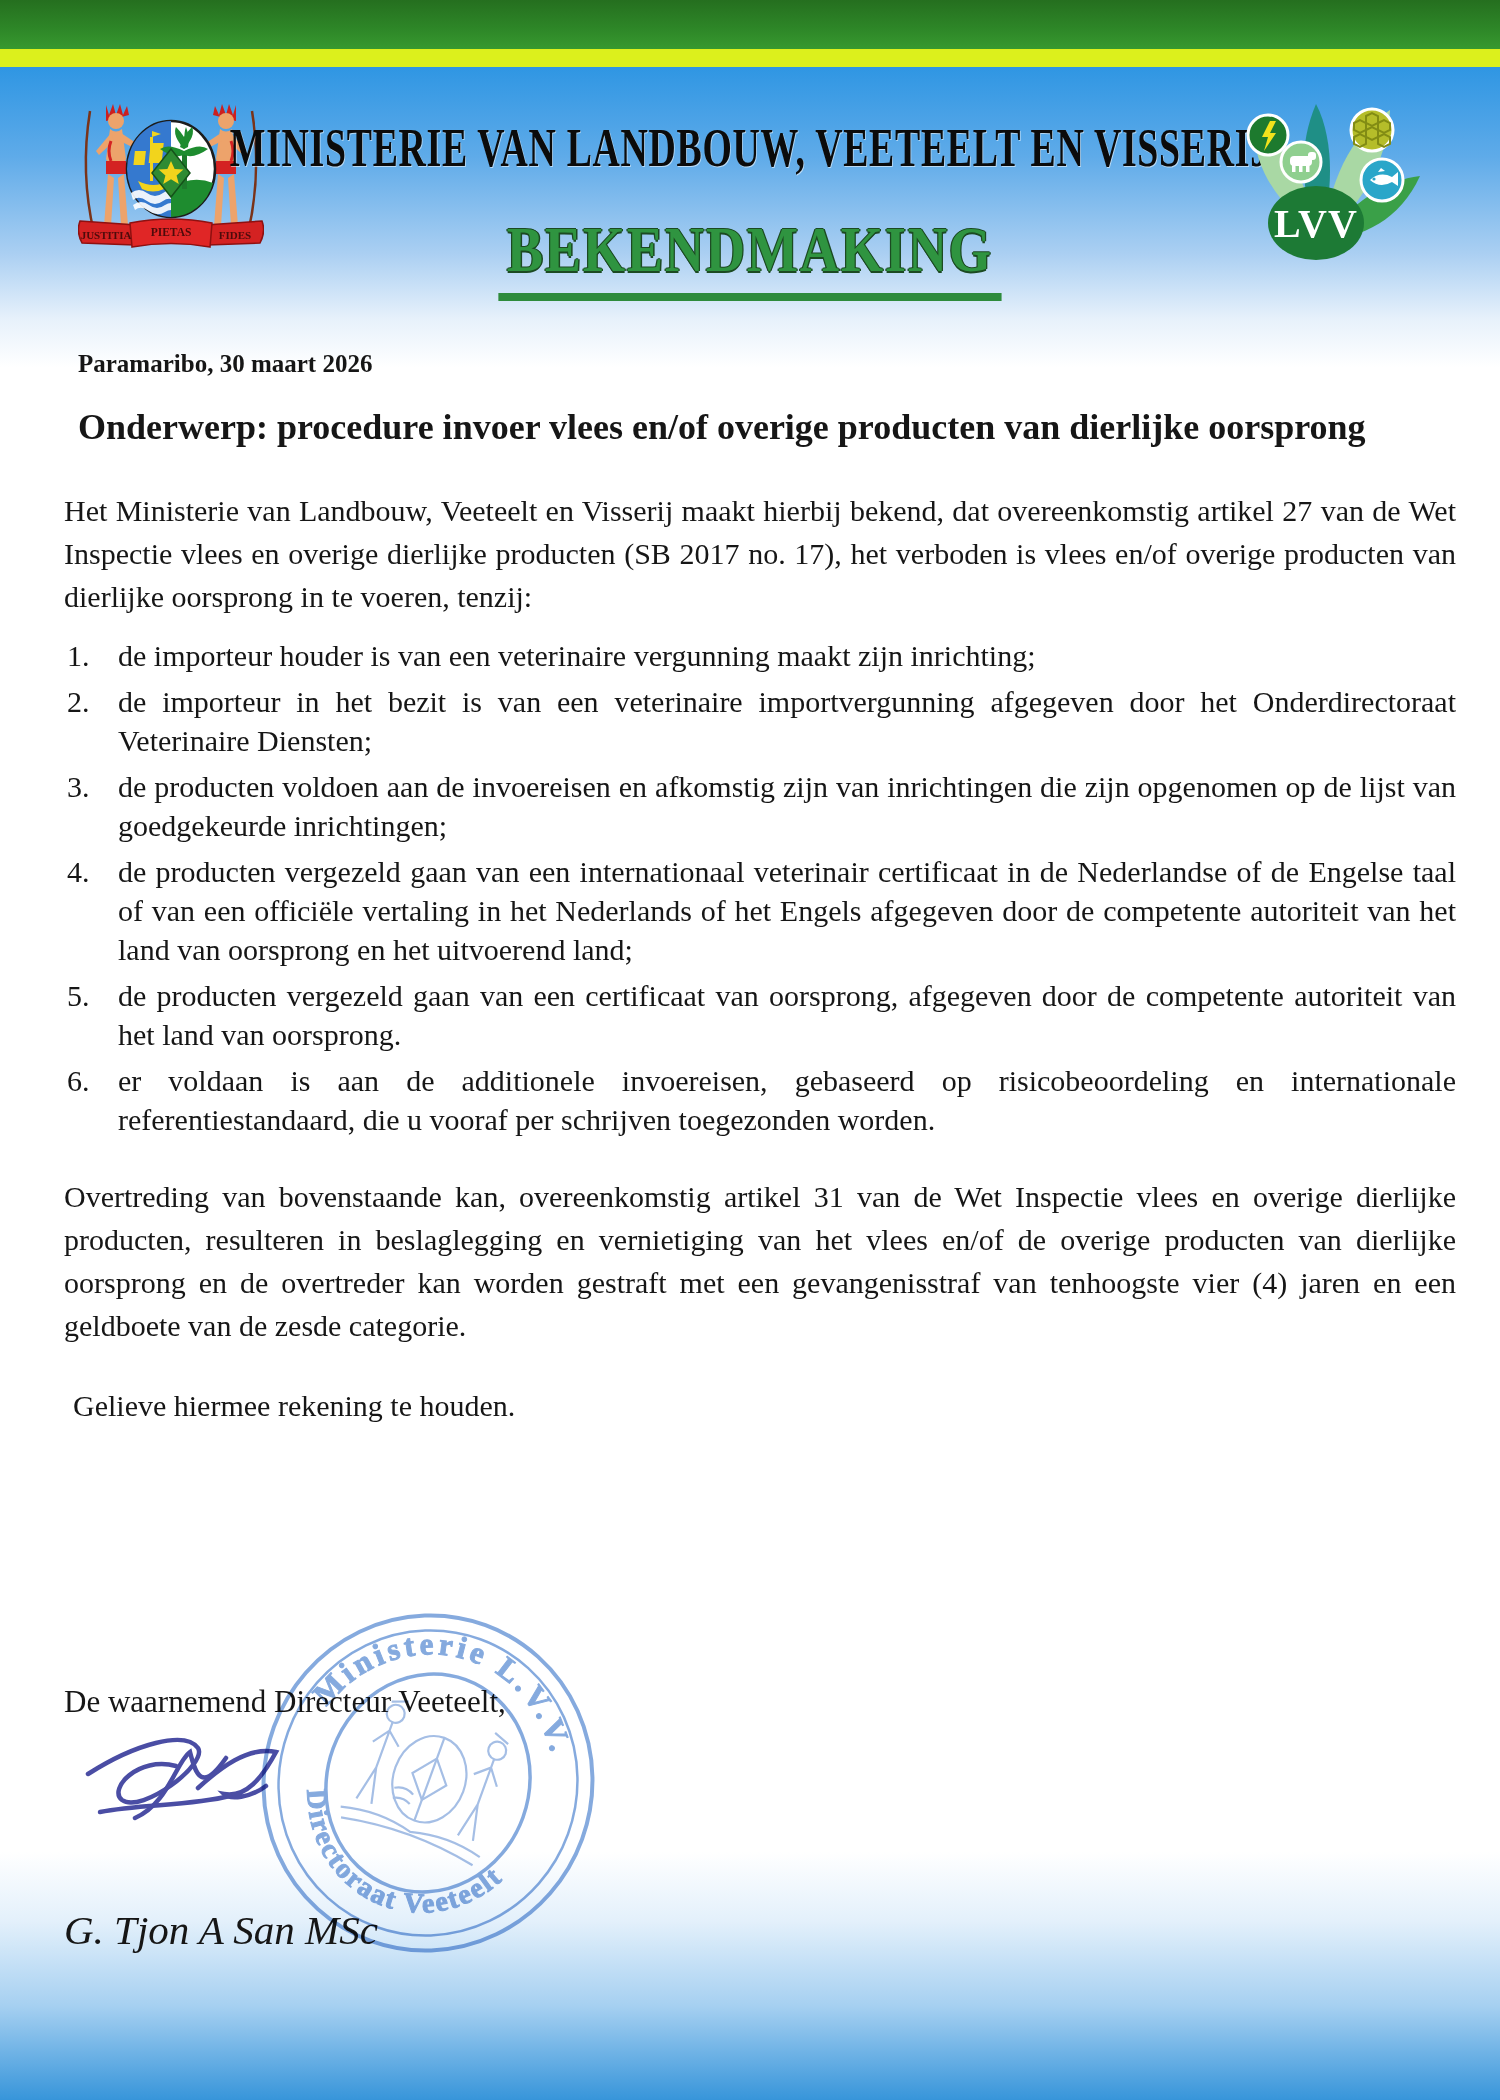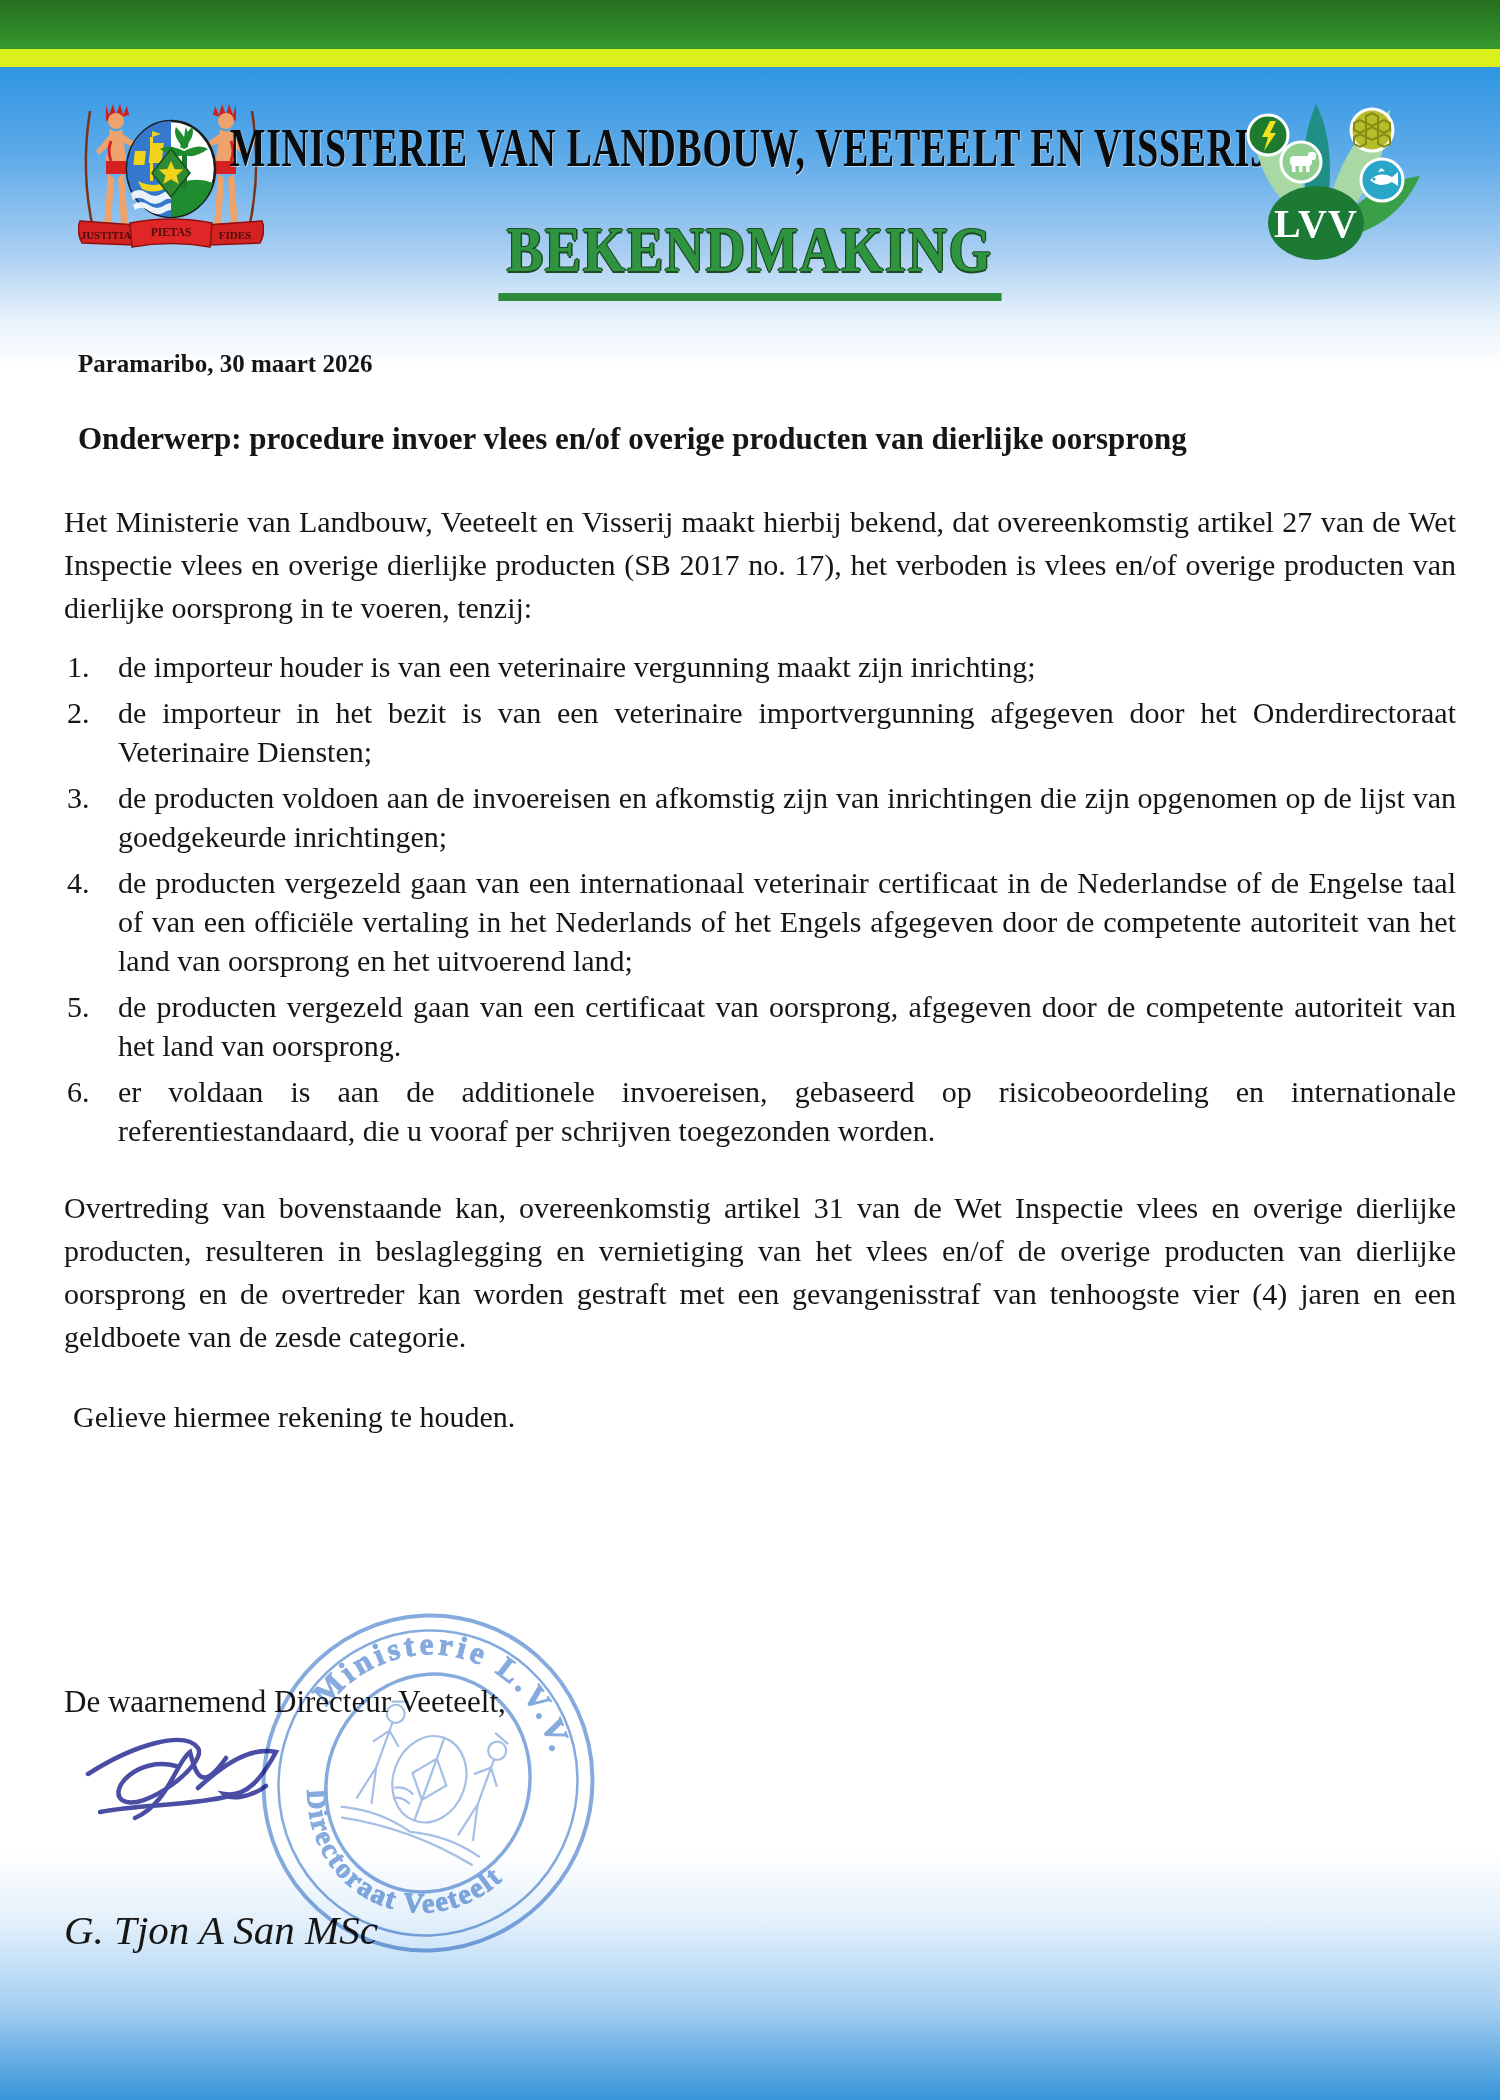--- a/index.html
+++ b/index.html
@@ -23,21 +23,21 @@
   .bekend-wrap{position:absolute;left:0;top:213px;width:100%;text-align:center;white-space:nowrap;}
   .bekend{display:inline-block;transform:scaleX(0.85);transform-origin:50% 50%;
       font-weight:bold;font-size:64px;letter-spacing:2px;color:#2f9440;
       text-shadow:1.5px 0 0 #1c4a22,-1.5px 0 0 #1c4a22,0 1.5px 0 #1c4a22,0 -1.5px 0 #1c4a22;
       border-bottom:8px solid #2e8b3c;padding:0 10px 6px 10px;}
 
   
   .content{position:absolute;left:64px;right:44px;top:342px;font-size:30px;line-height:43px;
            text-align:justify;}
   .date{font-weight:bold;font-size:25px;padding-left:14px;}
-  .subject{font-weight:bold;font-size:31px;padding-left:14px;margin-top:32px;}
+  .subject{font-weight:bold;font-size:36px;padding-left:14px;margin-top:21px;}
   p{margin:0;}
   .intro{margin-top:40px;}
   ol.conds{margin:18px 0 0 0;padding:0;list-style:none;counter-reset:cond;line-height:39px;}
   ol.conds li{counter-increment:cond;position:relative;padding-left:54px;margin-top:7px;
               text-align:justify;}
   ol.conds li:first-child{margin-top:0;}
   ol.conds li::before{content:counter(cond) ".";position:absolute;left:3px;top:0;}
   .emph{margin-top:44px;}
   .penalty{margin-top:36px;}
   .closing{margin-top:37px;margin-left:9px;}

